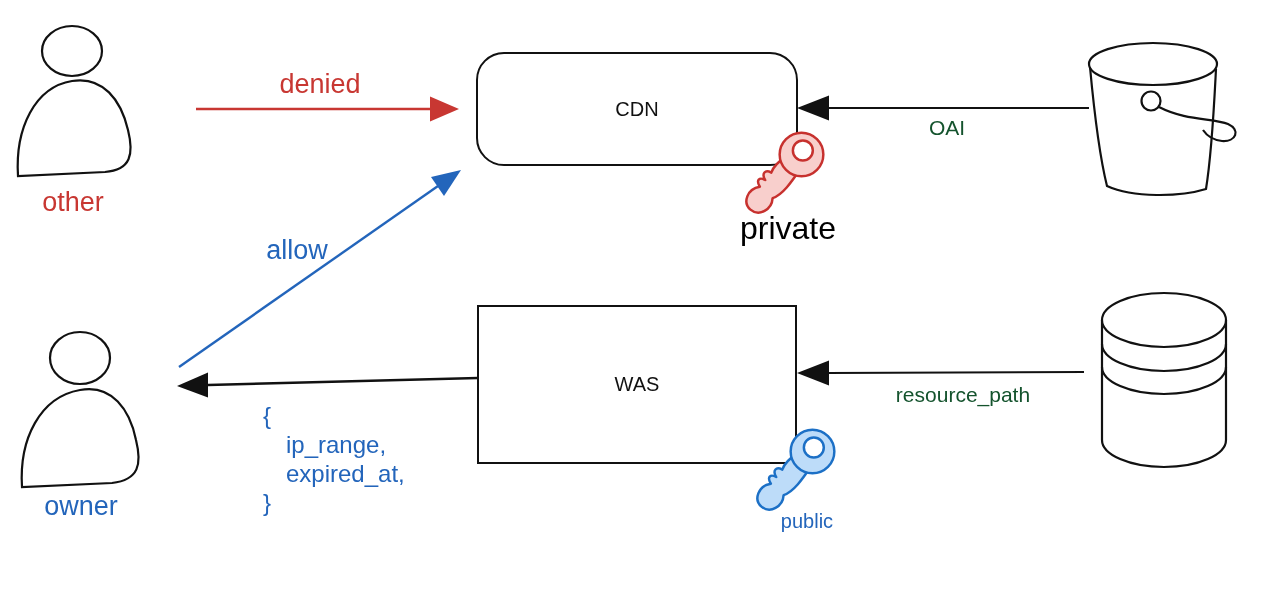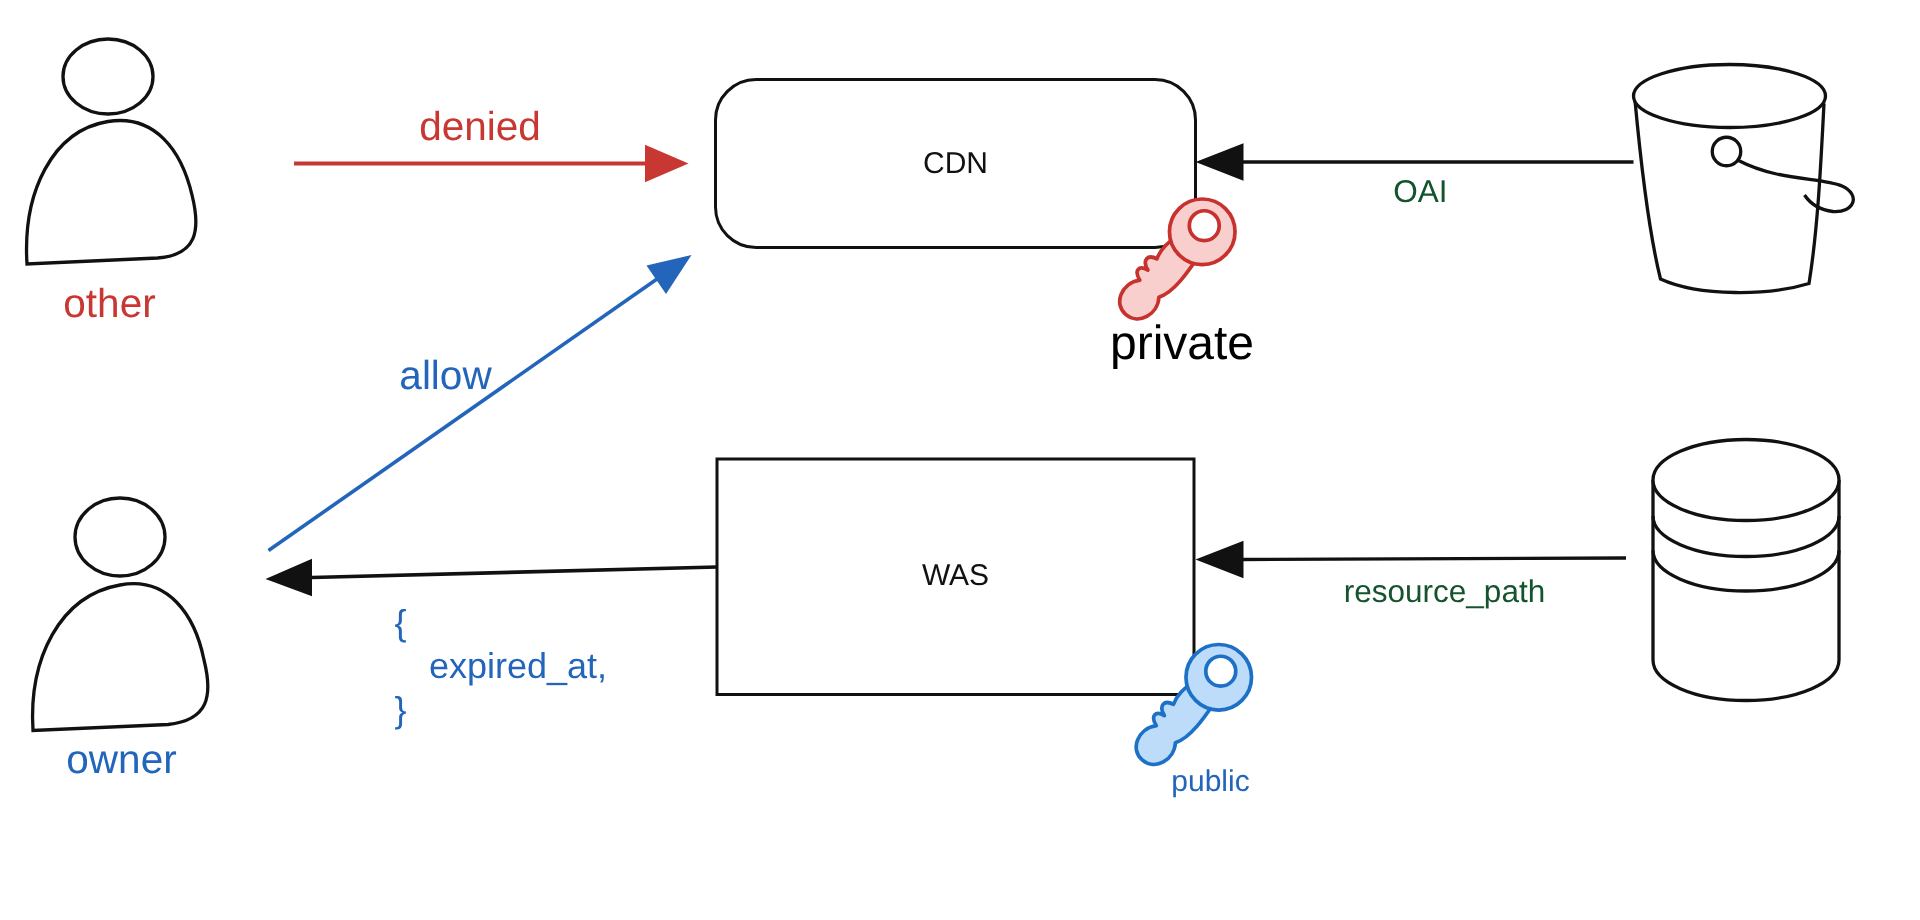--- a/index.html
+++ b/index.html
@@ -103,17 +103,18 @@
   <div class="lbl lbl-blue" style="left:297px;top:239px;margin-top:12px;">allow</div>
 
   <div class="lbl lbl-edge-black" style="left:947px;top:128px;">OAI</div>
   <div class="lbl lbl-edge-black" style="left:963px;top:395px;">resource_path</div>
 
   <div class="lbl lbl-key-red" style="left:788px;top:229px;">private</div>
   <div class="lbl lbl-key-blue" style="left:807px;top:521px;">public</div>
 
   <div id="signed-url-block">
     <div>{</div>
+    <div class="indent">ip_range,</div>
     <div class="indent">expired_at,</div>
     <div>}</div>
   </div>
 
 </div>
 
 </body></html>

